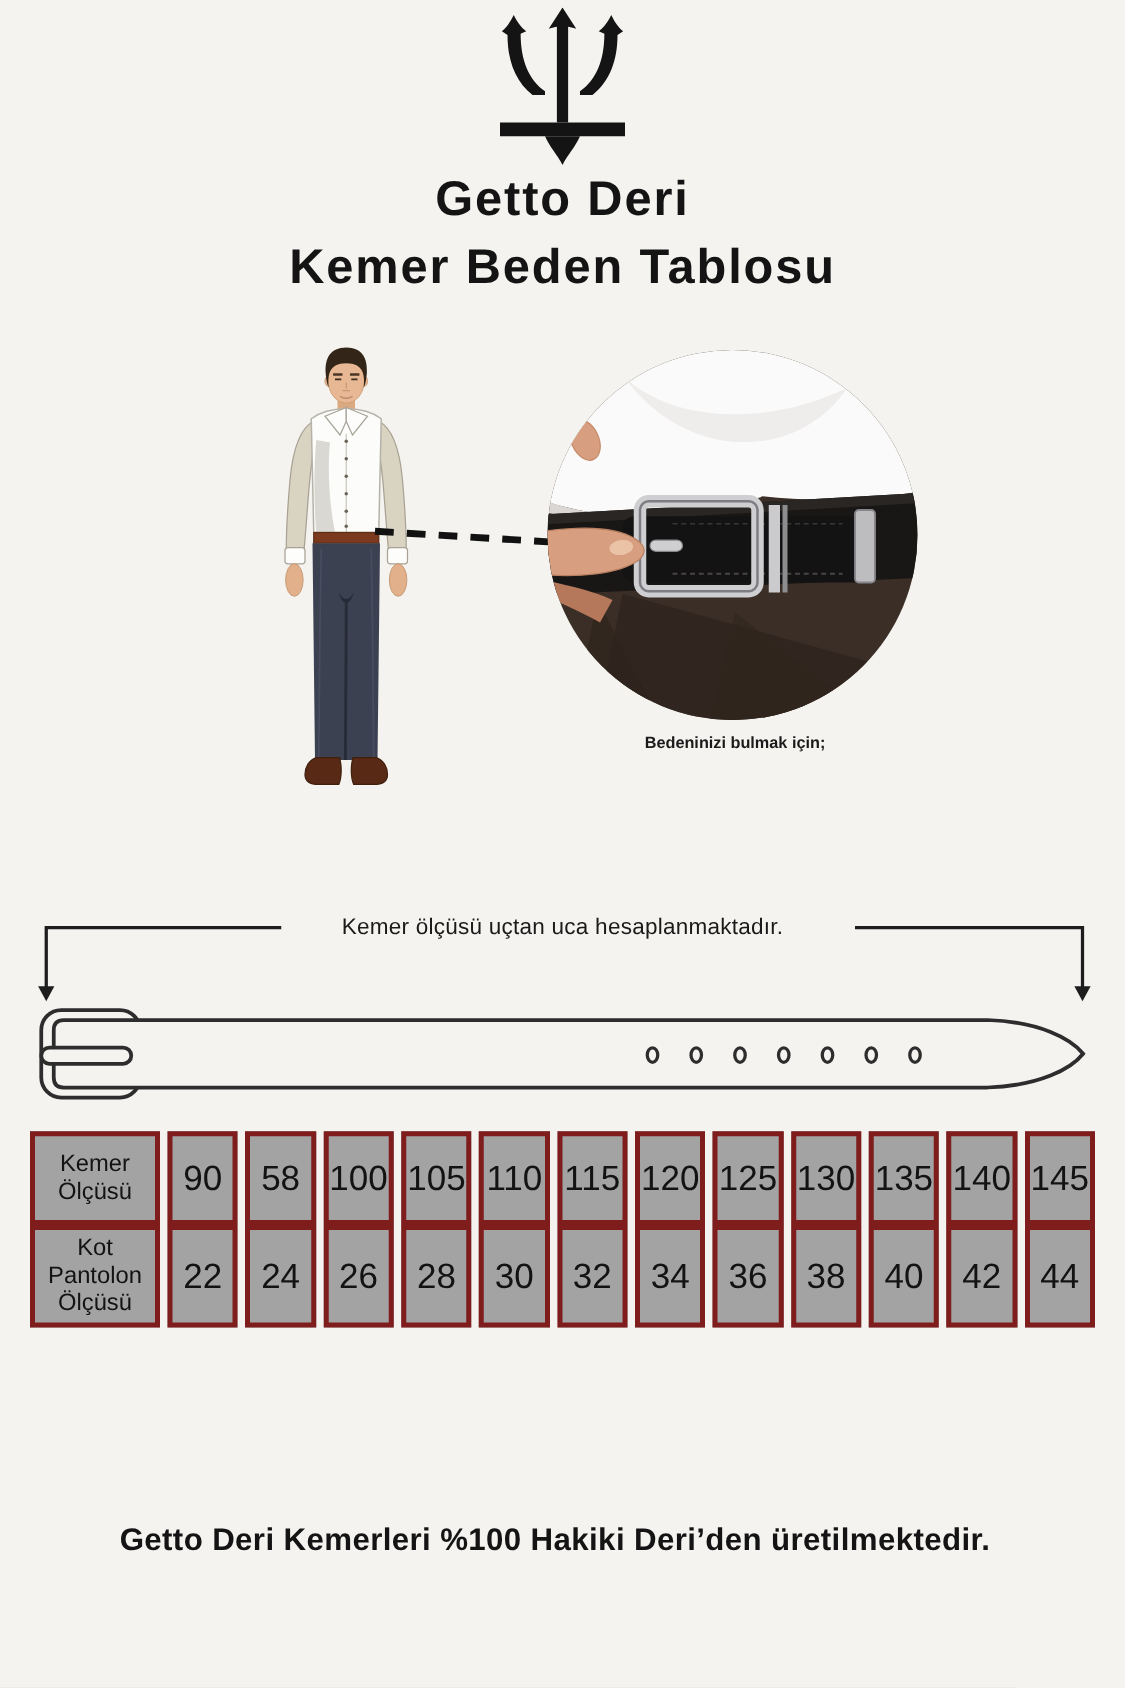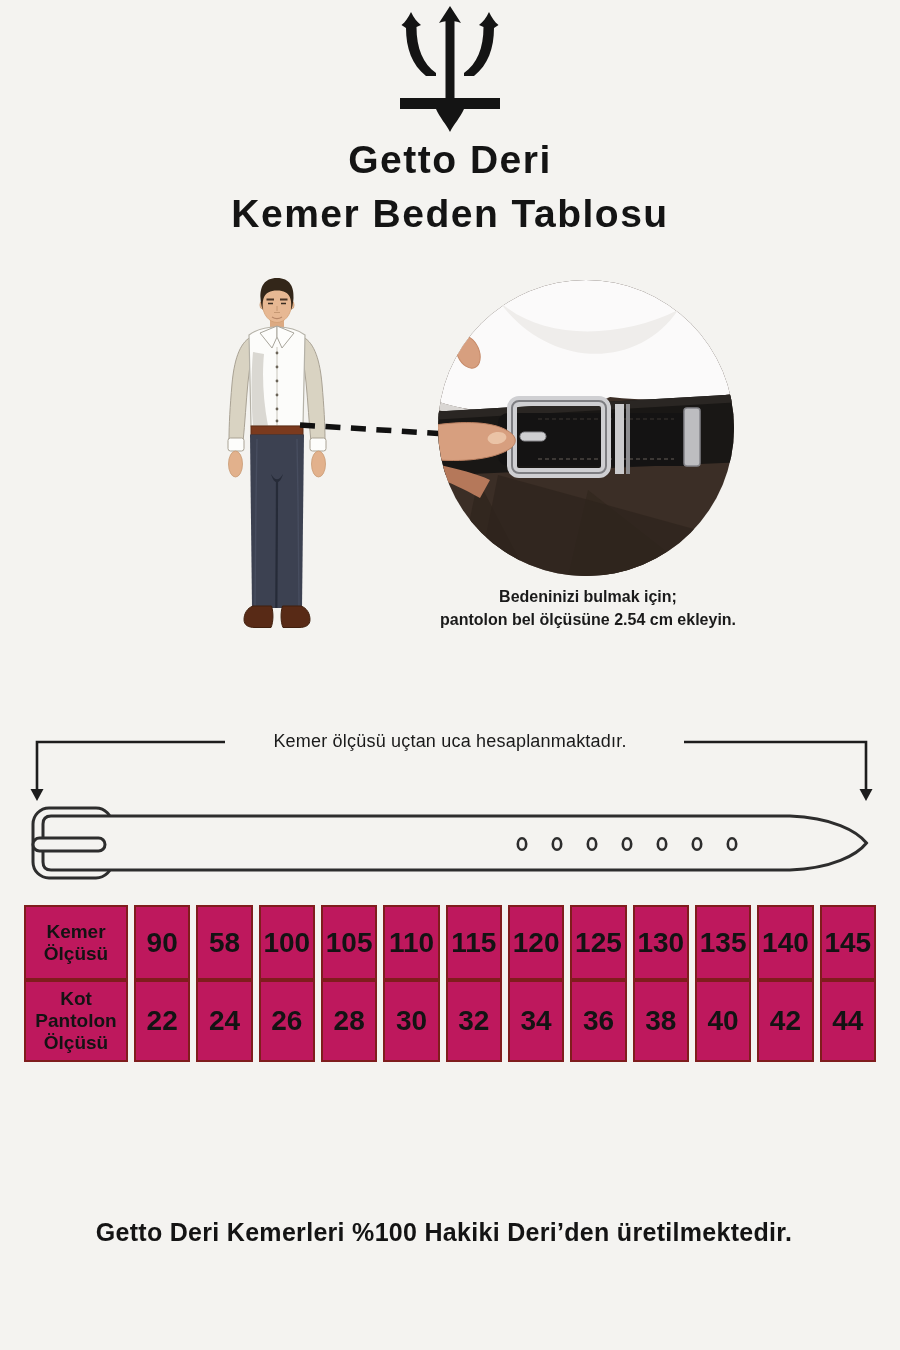--- a/index.html
+++ b/index.html
@@ -14,37 +14,37 @@
   .title {
     position:absolute; top:133px; left:0; right:0; text-align:center;
     font-size:39px; font-weight:bold; line-height:1.38; letter-spacing:1.5px; color:#141414;
   }
   
   .man-svg { position:absolute; left:205px; top:274px; width:145px; height:357px; }
   .dash-svg { position:absolute; left:293px; top:413px; width:215px; height:32px; }
   .circle-svg { position:absolute; left:438px; top:280px; width:296px; height:296px; }
   .caption {
     position:absolute; top:585px; left:300px; width:576px; text-align:center;
-    font-size:16px; font-weight:bold; line-height:1.45; color:#1a1a1a;
+    font-size:13px; font-weight:bold; line-height:1.45; color:#1a1a1a;
   }
   
   .diagram-svg { position:absolute; left:0; top:720px; width:900px; height:180px; }
   .diagram-label {
     position:absolute; top:731px; left:0; right:0; text-align:center;
     font-size:18px; font-weight:normal; color:#1a1a1a; letter-spacing:0.2px;
   }
   
   .table-wrap { position:absolute; top:905px; left:18px; width:864px; }
   table.size {
     width:864px; table-layout:fixed;
     border-collapse:separate; border-spacing:6px 0;
   }
   table.size td {
-    border:2px solid #7f1d1d; background:#be185d;
-    text-align:center; vertical-align:middle; font-weight:bold;
+    border:4px solid #7f1d1d; background:#a3a3a3;
+    text-align:center; vertical-align:middle; font-weight:normal;
   }
   td.lbl { width:104px; font-size:19px; line-height:1.15; padding:4px 1px; }
   td.num { font-size:28px; }
   tr.r1 td { height:75px; }
   tr.r2 td, tr.r3 td { height:82px; }
   
   .footer-note {
     position:absolute; top:1218px; left:0; right:12px; text-align:center;
     font-size:25px; font-weight:bold; color:#141414; letter-spacing:0.3px;
   }
@@ -169,21 +169,20 @@
         <path d="M-10,182 C14,188 36,192 52,200 L42,218 C20,206 2,198 -10,196 Z" fill="#b5785a"></path>
         <path d="M-10,146 C28,140 56,142 70,151 C78,156 80,162 73,168 C58,179 24,183 -10,179 Z" fill="#d79f7f" stroke="#b97f60" stroke-width="1"></path>
         <ellipse cx="59" cy="158" rx="9.5" ry="6" fill="#eac3a6" transform="rotate(-8 59 158)"></ellipse>
         <ellipse cx="30" cy="72" rx="11" ry="17" fill="#d79f7f" stroke="#c68a69" stroke-width="1" transform="rotate(-24 30 72)"></ellipse>
       </g>
     </g>
   </svg>
 
   <div class="caption">
     <div>Bedeninizi bulmak için;</div>
-    <div>pantolon bel ölçüsüne 2.54 cm ekleyin.</div>
   </div>
 
   <div class="diagram-label">Kemer ölçüsü uçtan uca hesaplanmaktadır.</div>
   <svg class="diagram-svg" viewBox="0 0 900 180">
     <g stroke="#1d1d1d" stroke-width="2.6" fill="none">
       <path d="M225,22 H37 V70"></path>
       <path d="M684,22 H866 V70"></path>
     </g>
     <polygon points="30.5,69 43.5,69 37,81" fill="#1d1d1d"></polygon>
     <polygon points="859.5,69 872.5,69 866,81" fill="#1d1d1d"></polygon>

